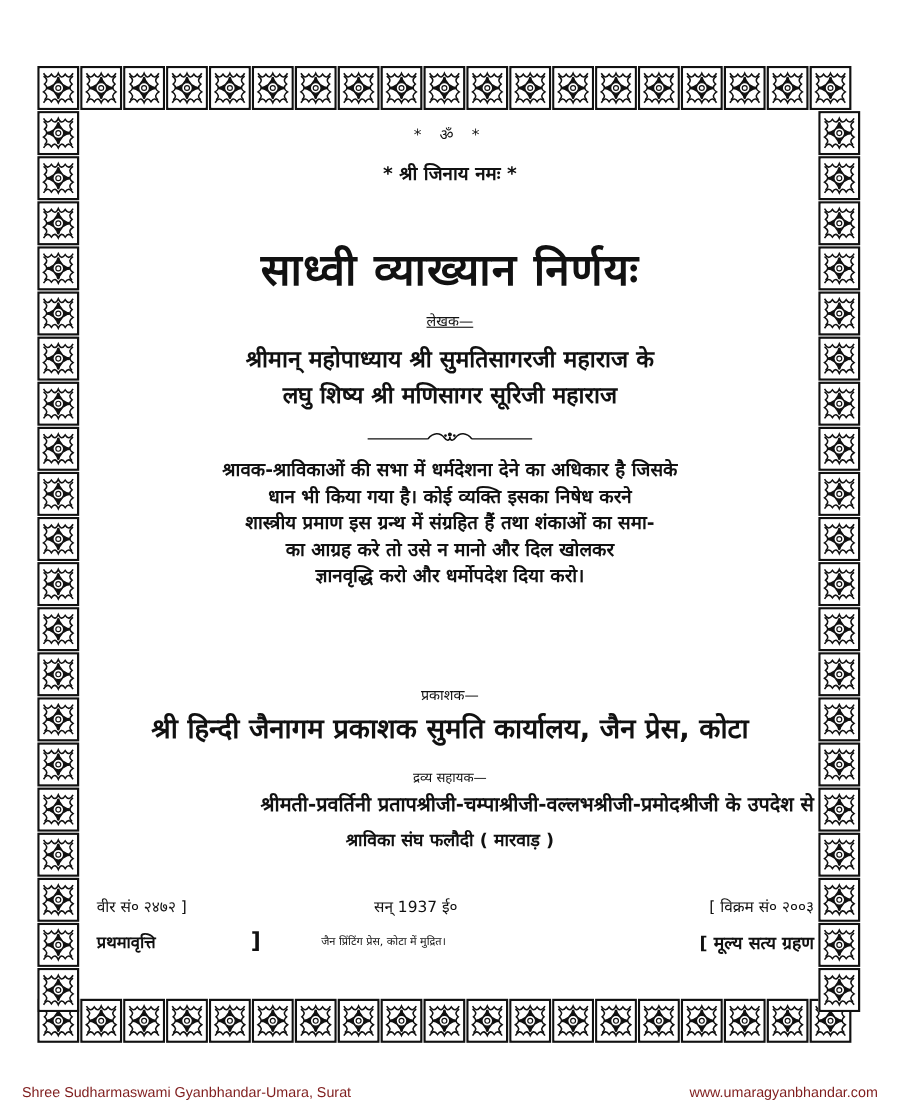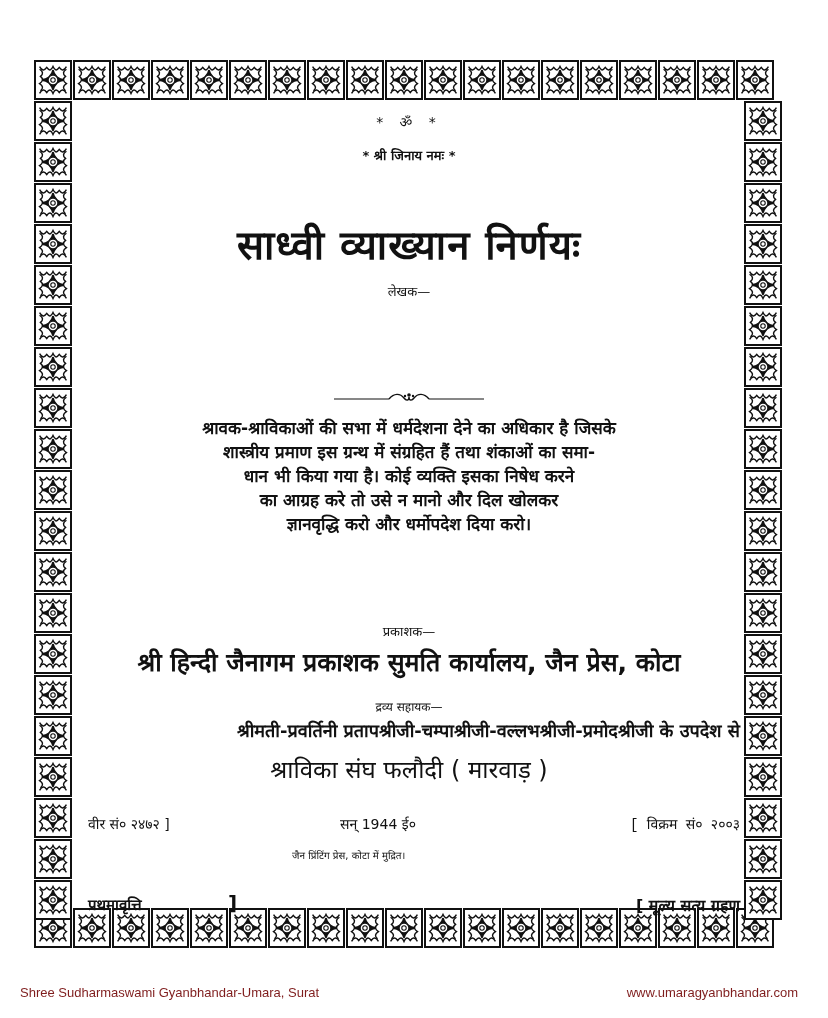--- a/index.html
+++ b/index.html
@@ -15,39 +15,39 @@
       width: 38px; height: 40px; box-sizing: border-box; flex: 0 0 auto;
       margin: 0 1px 1px 0; position: relative; background: #fff;
       border: 2px solid #111;
     }
     .tile svg { position: absolute; left: 0; top: 0; width: 100%; height: 100%; }
     .inner {
       position: absolute; left: 78px; top: 104px; width: 662px; height: 800px;
     }
     .line { position: absolute; left: 0; width: 100%; text-align: center; white-space: nowrap; }
     .om { top: 8px; font-size: 14px; letter-spacing: 6px; }
-    .invocation { top: 42px; font-size: 13px; font-weight: bold; }
+    .invocation { top: 42px; font-size: 17px; font-weight: bold; }
     .title { top: 112px; font-size: 40px; font-weight: bold; letter-spacing: 1px; }
-    .author-label { top: 178px; font-size: 13px; }
+    .author-label { top: 178px; font-size: 13px; text-decoration: underline; }
     .author-1 { top: 208px; font-size: 21px; font-weight: bold; }
     .author-2 { top: 240px; font-size: 21px; font-weight: bold; }
     .ornament { top: 286px; height: 14px; }
     .ornament svg { width: 150px; height: 14px; }
     .para { top: 312px; font-size: 17px; font-weight: bold; line-height: 24px; }
     .para div { white-space: nowrap; }
     .pub-label { top: 518px; font-size: 13px; }
     .publisher { top: 540px; font-size: 25px; font-weight: bold; }
     .donor-label { top: 594px; font-size: 12px; }
     .donor-1 { top: 614px; font-size: 18px; font-weight: bold; text-align: right; }
-    .donor-2 { top: 648px; font-size: 24px; font-weight: normal; }
+    .donor-2 { top: 648px; font-size: 16px; font-weight: bold; }
     .meta-row { position: absolute; left: 0; width: 100%; font-size: 14px; }
     .meta-row span { position: absolute; white-space: nowrap; }
     .meta1 { top: 710px; }
     .meta2 { top: 742px; font-size: 15px; }
-    .bold { font-weight: bold; margin-top: 48px; }
+    .bold { font-weight: bold; }
     .footer {
       position: absolute; top: 985px; font-family: "Liberation Sans", sans-serif;
       font-size: 13px; color: #7f1d1d; white-space: nowrap;
     }
     .footer-left { left: 20px; }
     .footer-right { right: 30px; }
   </style>
 </head>
 <body>
 
@@ -1464,47 +1464,49 @@
           <ellipse cx="29" cy="20" rx="2.4" ry="1.6" fill="#111"></ellipse>
         </svg>
       </div>
     </div>
 
   <div class="inner">
     <div class="line om">* ॐ *</div>
     <div class="line invocation">* श्री जिनाय नमः *</div>
     <div class="line title">साध्वी व्याख्यान निर्णयः</div>
     <div class="line author-label">लेखक—</div>
+    <div class="line author-1">श्रीमान् महोपाध्याय श्री सुमतिसागरजी महाराज के</div>
+    <div class="line author-2">लघु शिष्य श्री मणिसागर सूरिजी महाराज</div>
     <div class="line ornament">
       <svg viewBox="0 0 150 14" xmlns="http://www.w3.org/2000/svg">
         <line x1="0" y1="8" x2="55" y2="8" stroke="#111" stroke-width="1.2"></line>
         <line x1="95" y1="8" x2="150" y2="8" stroke="#111" stroke-width="1.2"></line>
         <path d="M55 8 C60 2,66 2,70 7 C72 10,75 10,75 6 C75 10,78 10,80 7 C84 2,90 2,95 8" fill="none" stroke="#111" stroke-width="1.4"></path>
         <circle cx="75" cy="4" r="1.8" fill="#111"></circle>
         <circle cx="71" cy="5" r="1.2" fill="#111"></circle>
         <circle cx="79" cy="5" r="1.2" fill="#111"></circle>
       </svg>
     </div>
     <div class="line para">
       <div>श्रावक-श्राविकाओं की सभा में धर्मदेशना देने का अधिकार है जिसके</div>
+      <div>धान भी किया गया है। कोई व्यक्ति इसका निषेध करने</div>
       <div>शास्त्रीय प्रमाण इस ग्रन्थ में संग्रहित हैं तथा शंकाओं का समा-</div>
-      <div>धान भी किया गया है। कोई व्यक्ति इसका निषेध करने</div>
       <div>का आग्रह करे तो उसे न मानो और दिल खोलकर</div>
       <div>ज्ञानवृद्धि करो और धर्मोपदेश दिया करो।</div>
     </div>
     <div class="line pub-label">प्रकाशक—</div>
     <div class="line publisher">श्री हिन्दी जैनागम प्रकाशक सुमति कार्यालय, जैन प्रेस, कोटा</div>
     <div class="line donor-label">द्रव्य सहायक—</div>
     <div class="line donor-1">श्रीमती-प्रवर्तिनी प्रतापश्रीजी-चम्पाश्रीजी-वल्लभश्रीजी-प्रमोदश्रीजी के उपदेश से</div>
     <div class="line donor-2">श्राविका संघ फलौदी ( मारवाड़ )</div>
 
     <div class="meta-row meta1">
       <span style="left:10px;">वीर सं० २४७२ ]</span>
-      <span style="left:262px;">सन् 1944 ई०</span>
-      <span style="right:0px;font-family:Liberation Mono, monospace;">[ विक्रम सं० २००३</span>
+      <span style="left:262px;">सन् 1937 ई०</span>
+      <span style="right:0px;">[ विक्रम सं० २००३</span>
     </div>
     <div class="meta-row meta2">
       <span class="bold" style="left:10px;">प्रथमावृत्ति</span>
       <span class="bold" style="left:150px; font-size:20px; top:-3px;">]</span>
       <span style="left:214px; font-size:10px; top:2px;">जैन प्रिंटिंग प्रेस, कोटा में मुद्रित।</span>
       <span class="bold" style="right:0px; font-size:16px;">[ मूल्य सत्य ग्रहण</span>
     </div>
   </div>
 
   <div class="footer footer-left">Shree Sudharmaswami Gyanbhandar-Umara, Surat</div>

